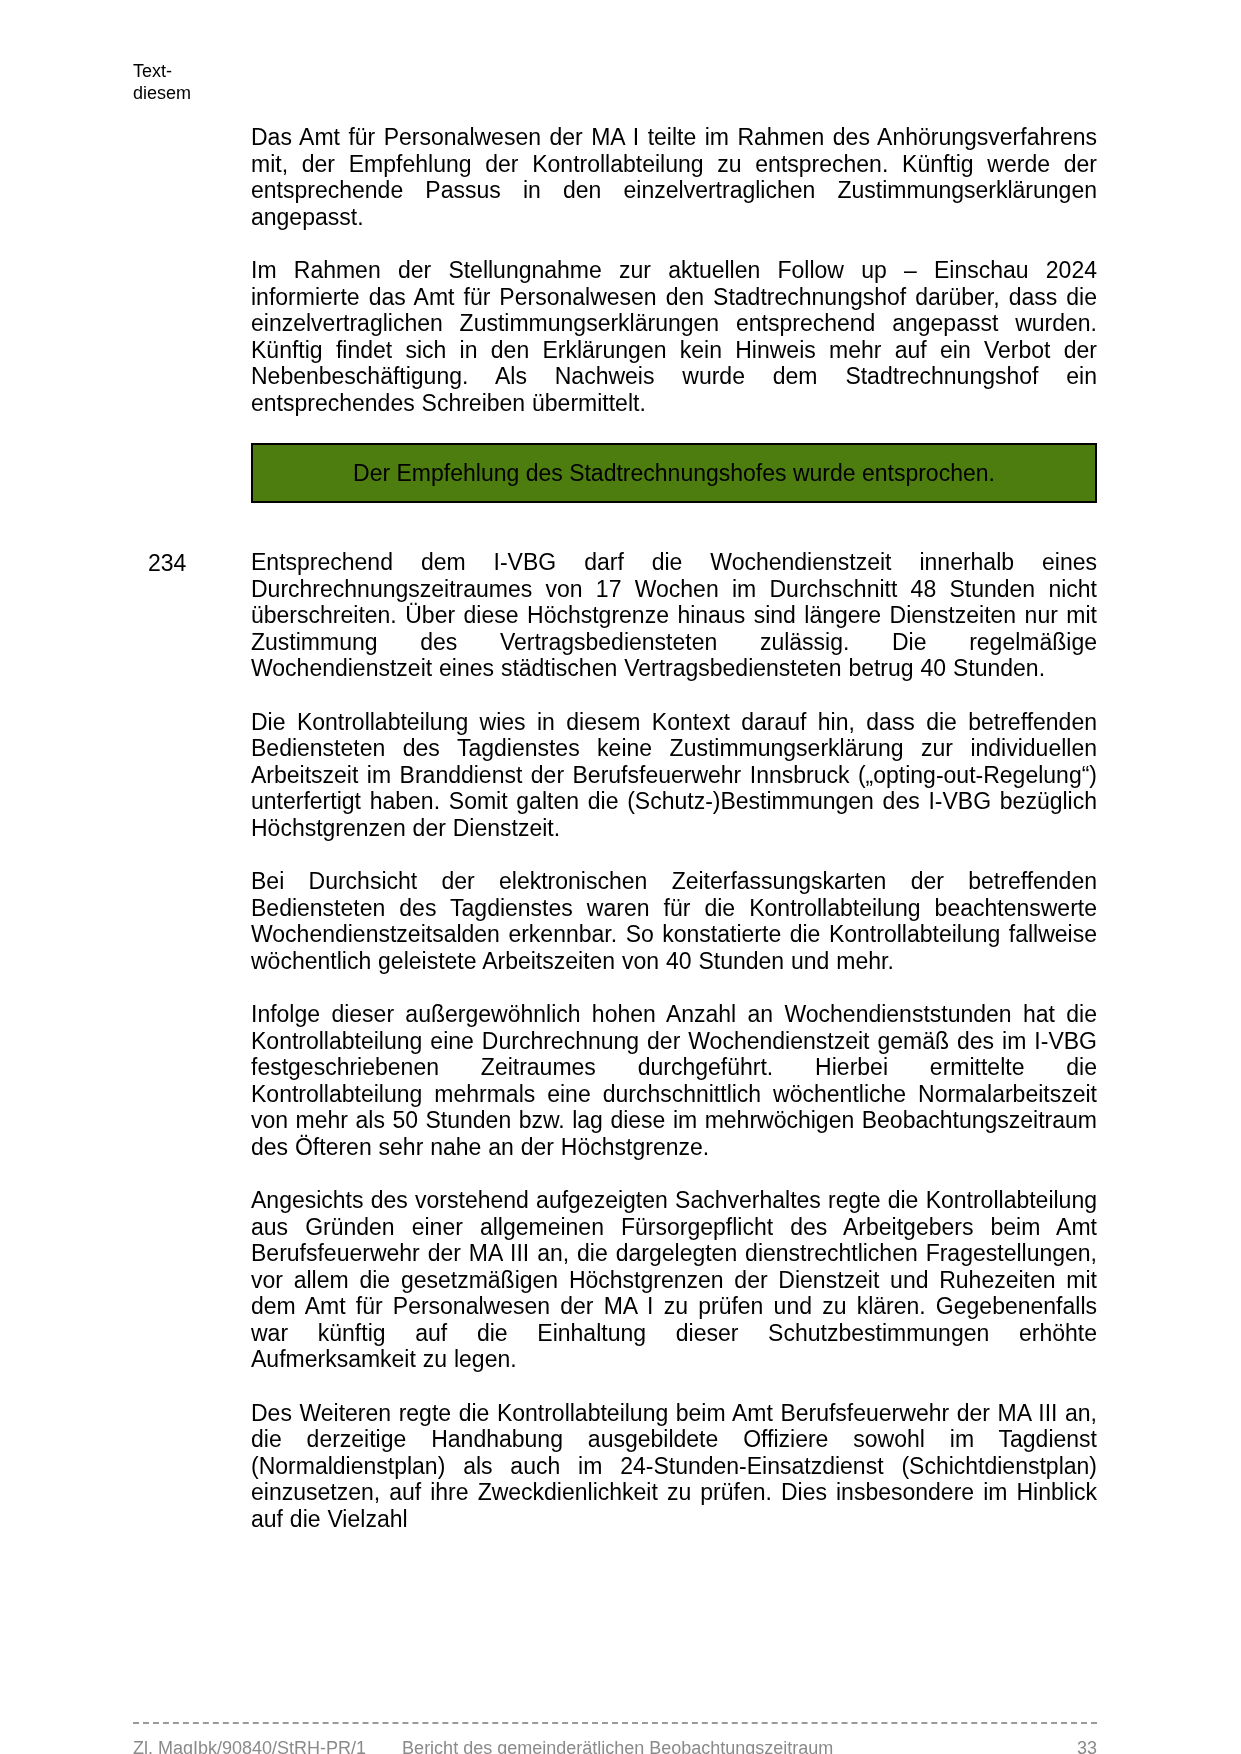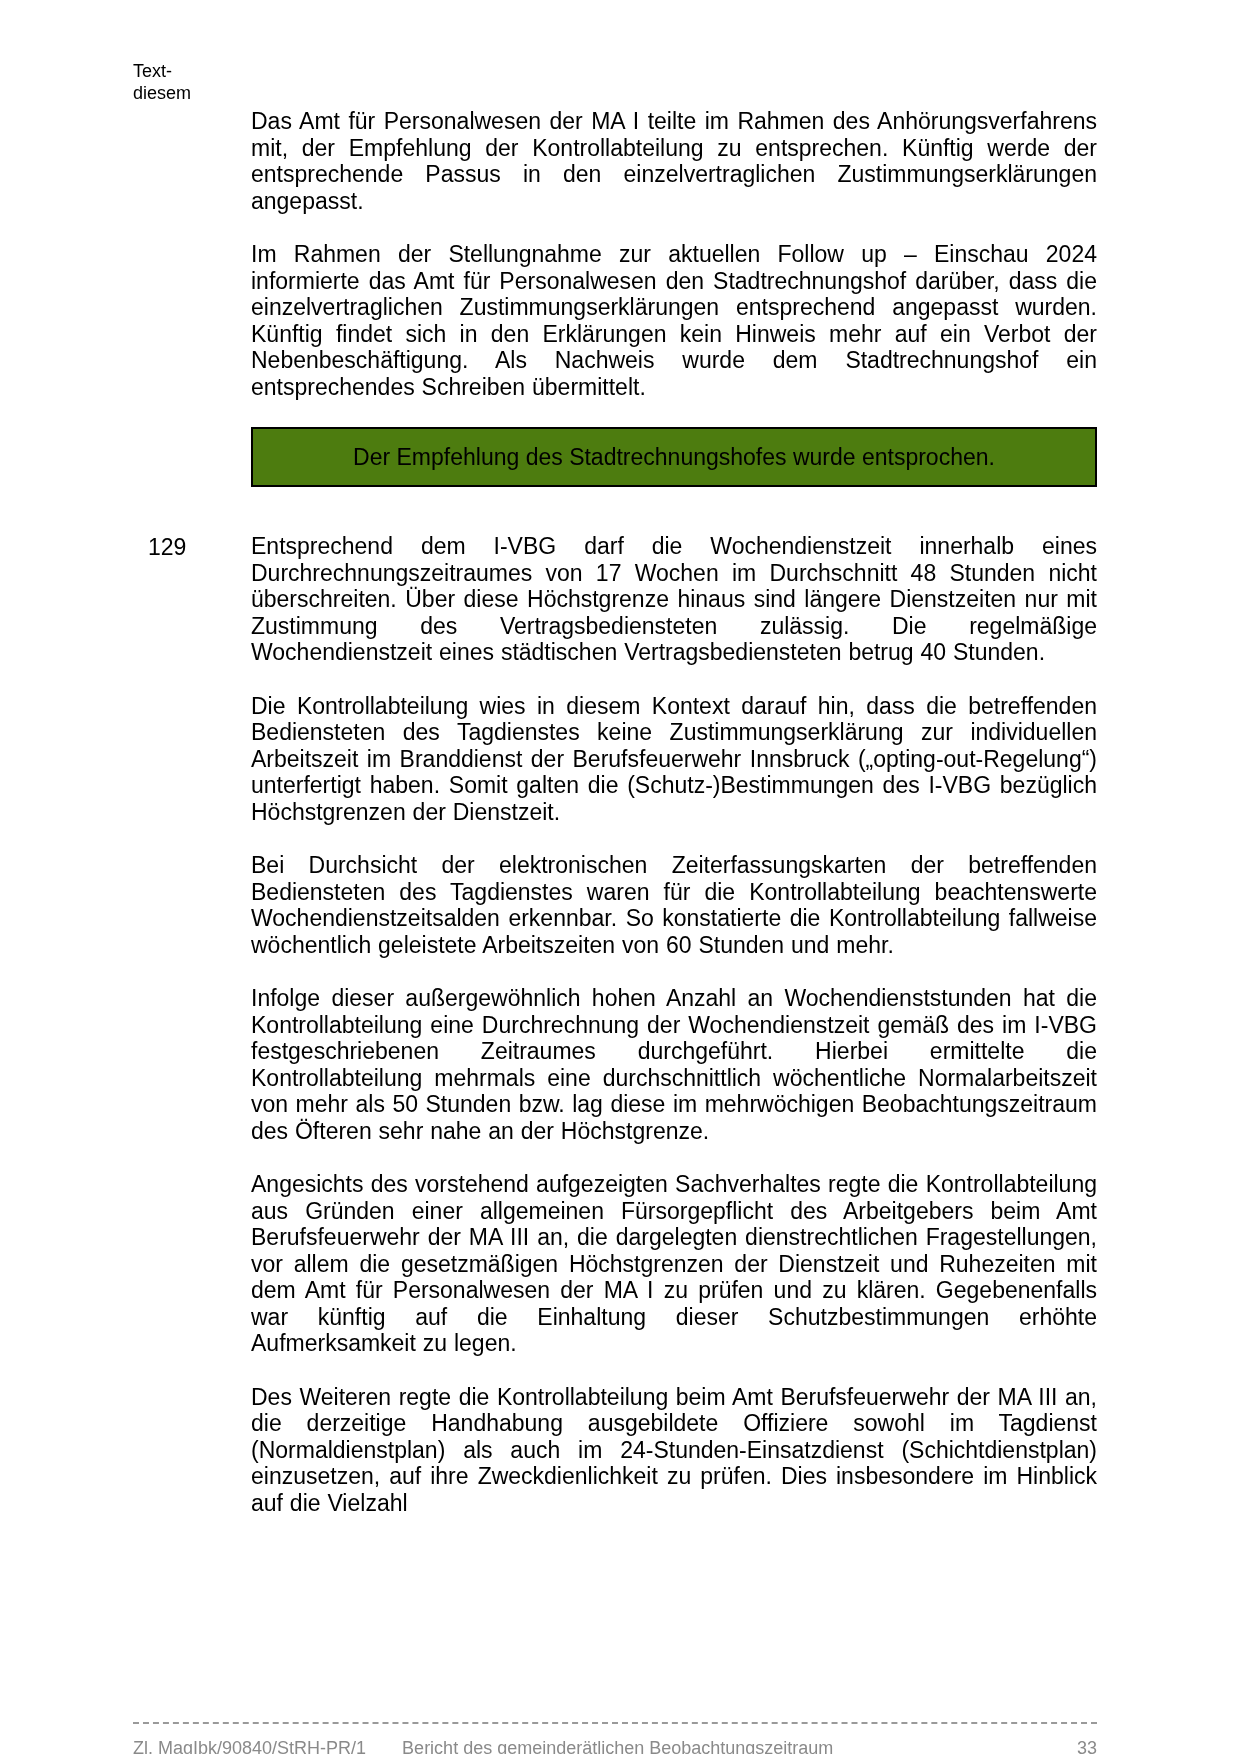--- a/index.html
+++ b/index.html
@@ -17,21 +17,21 @@
     position: absolute;
     left: 133px;
     top: 60px;
     font-size: 18px;
     line-height: 22px;
     color: #000000;
   }
   .content {
     position: absolute;
     left: 251px;
-    top: 108px;
+    top: 124px;
     width: 846px;
   }
   .para {
     font-size: 23px;
     line-height: 26.5px;
     text-align: justify;
     margin: 0 0 27px 0;
     word-spacing: 0.5px;
   }
   .rec-box {
@@ -89,27 +89,27 @@
 
     <p class="para">Das Amt für Personalwesen der MA I teilte im Rahmen des Anhörungsverfahrens mit, der Empfehlung der Kontrollabteilung zu entsprechen. Künftig werde der entsprechende Passus in den einzelvertraglichen Zustimmungserklärungen angepasst.</p>
 
     <p class="para">Im Rahmen der Stellungnahme zur aktuellen Follow up – Einschau 2024 informierte das Amt für Personalwesen den Stadtrechnungshof darüber, dass die einzelvertraglichen Zustimmungserklärungen entsprechend angepasst wurden. Künftig findet sich in den Erklärungen kein Hinweis mehr auf ein Verbot der Nebenbeschäftigung. Als Nachweis wurde dem Stadtrechnungshof ein entsprechendes Schreiben übermittelt.</p>
 
     <div class="rec-box">
       <span>Der Empfehlung des Stadtrechnungshofes wurde entsprochen.</span>
     </div>
 
     <div class="tz-wrap">
-      <span class="tz-num">129</span>
+      <span class="tz-num">234</span>
       <p class="para">Entsprechend dem I-VBG darf die Wochendienstzeit innerhalb eines Durchrechnungszeitraumes von 17 Wochen im Durchschnitt 48 Stunden nicht überschreiten. Über diese Höchstgrenze hinaus sind längere Dienstzeiten nur mit Zustimmung des Vertragsbediensteten zulässig. Die regelmäßige Wochendienstzeit eines städtischen Vertragsbediensteten betrug 40 Stunden.</p>
     </div>
 
     <p class="para">Die Kontrollabteilung wies in diesem Kontext darauf hin, dass die betreffenden Bediensteten des Tagdienstes keine Zustimmungserklärung zur individuellen Arbeitszeit im Branddienst der Berufsfeuerwehr Innsbruck („opting-out-Regelung“) unterfertigt haben. Somit galten die (Schutz-)Bestimmungen des I-VBG bezüglich Höchstgrenzen der Dienstzeit.</p>
 
-    <p class="para">Bei Durchsicht der elektronischen Zeiterfassungskarten der betreffenden Bediensteten des Tagdienstes waren für die Kontrollabteilung beachtenswerte Wochendienstzeitsalden erkennbar. So konstatierte die Kontrollabteilung fallweise wöchentlich geleistete Arbeitszeiten von 60 Stunden und mehr.</p>
+    <p class="para">Bei Durchsicht der elektronischen Zeiterfassungskarten der betreffenden Bediensteten des Tagdienstes waren für die Kontrollabteilung beachtenswerte Wochendienstzeitsalden erkennbar. So konstatierte die Kontrollabteilung fallweise wöchentlich geleistete Arbeitszeiten von 40 Stunden und mehr.</p>
 
     <p class="para">Infolge dieser außergewöhnlich hohen Anzahl an Wochendienststunden hat die Kontrollabteilung eine Durchrechnung der Wochendienstzeit gemäß des im I-VBG festgeschriebenen Zeitraumes durchgeführt. Hierbei ermittelte die Kontrollabteilung mehrmals eine durchschnittlich wöchentliche Normalarbeitszeit von mehr als 50 Stunden bzw. lag diese im mehrwöchigen Beobachtungszeitraum des Öfteren sehr nahe an der Höchstgrenze.</p>
 
     <p class="para">Angesichts des vorstehend aufgezeigten Sachverhaltes regte die Kontrollabteilung aus Gründen einer allgemeinen Fürsorgepflicht des Arbeitgebers beim Amt Berufsfeuerwehr der MA III an, die dargelegten dienstrechtlichen Fragestellungen, vor allem die gesetzmäßigen Höchstgrenzen der Dienstzeit und Ruhezeiten mit dem Amt für Personalwesen der MA I zu prüfen und zu klären. Gegebenenfalls war künftig auf die Einhaltung dieser Schutzbestimmungen erhöhte Aufmerksamkeit zu legen.</p>
 
 
     <p class="para">Des Weiteren regte die Kontrollabteilung beim Amt Berufsfeuerwehr der MA III an, die derzeitige Handhabung ausgebildete Offiziere sowohl im Tagdienst (Normaldienstplan) als auch im 24-Stunden-Einsatzdienst (Schichtdienstplan) einzusetzen, auf ihre Zweckdienlichkeit zu prüfen. Dies insbesondere im Hinblick auf die Vielzahl</p>
 
   </div>
 

